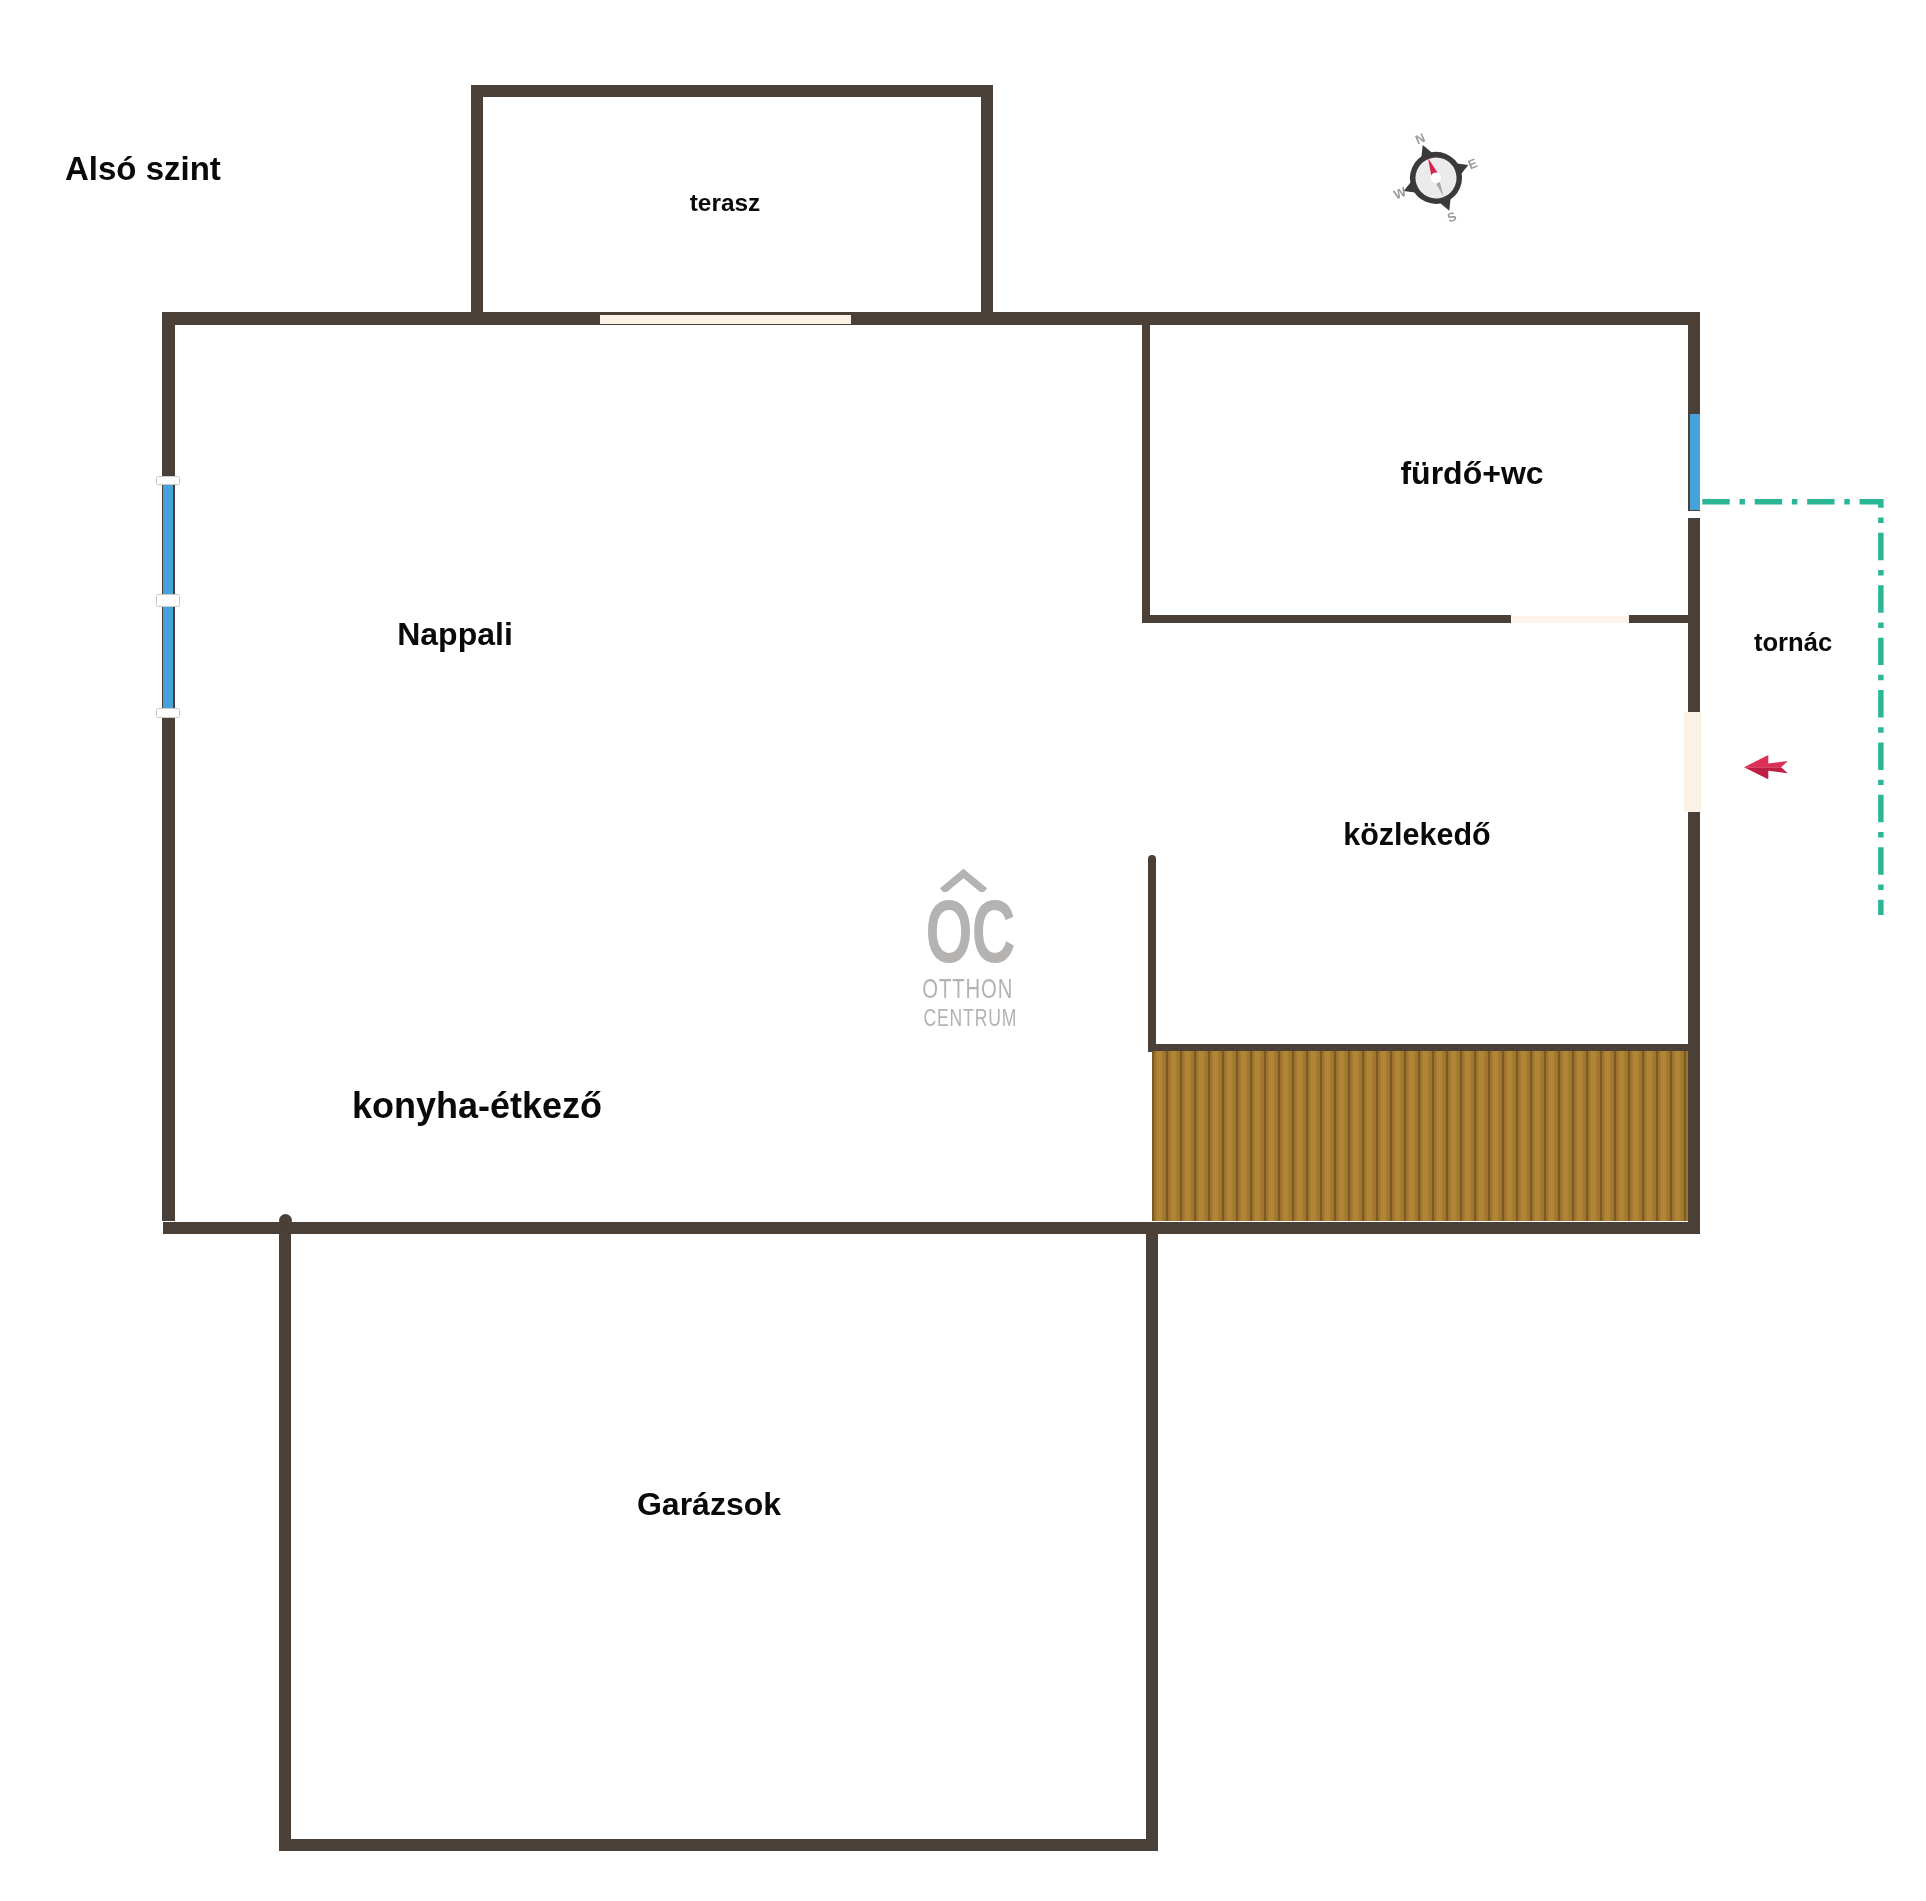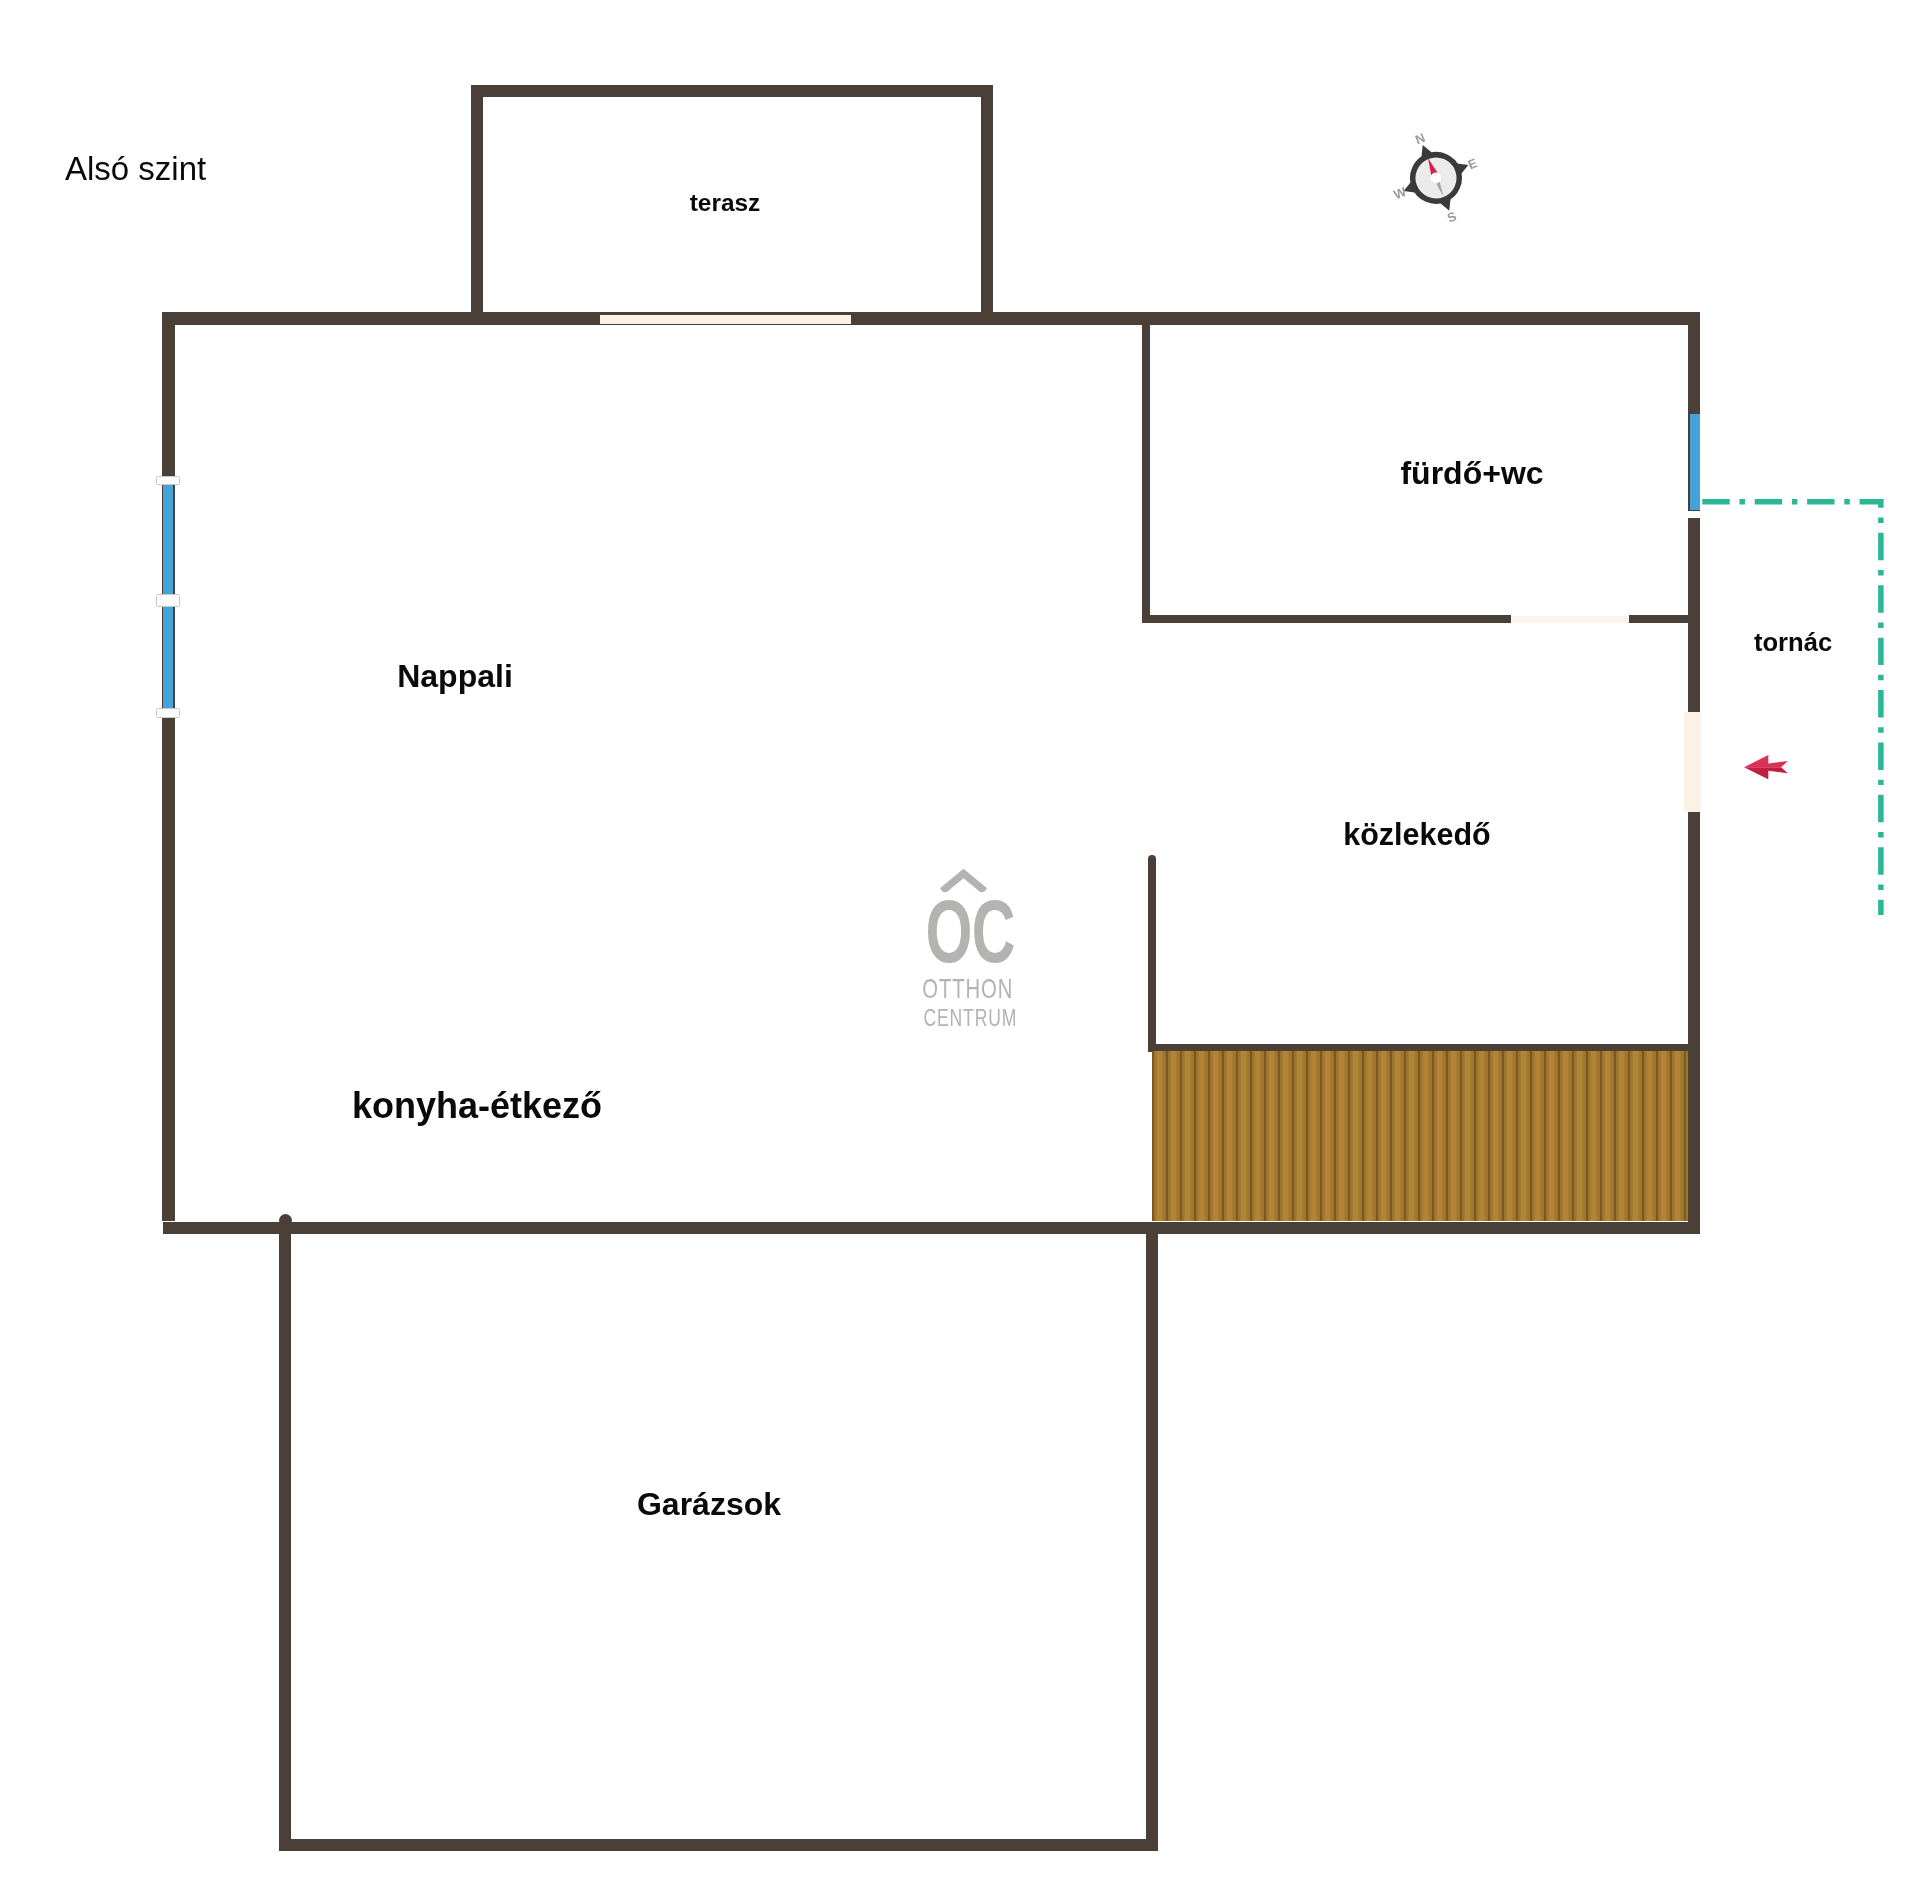--- a/index.html
+++ b/index.html
@@ -4,21 +4,21 @@
 <style>
   html,body{margin:0;padding:0;background:#fff;}
   body{width:1926px;height:1902px;position:relative;overflow:hidden;
        font-family:"Liberation Sans", sans-serif;}
   .plan{position:absolute;left:0;top:0;width:1926px;height:1902px;background:#fff;}
   .wall{position:absolute;background:var(--wall);}
   .door{position:absolute;background:var(--door-cream);}
   .window{position:absolute;background:var(--window-blue);}
   .wincap{position:absolute;background:#ffffff;border:1.2px solid #c9c9c9;box-sizing:border-box;border-radius:1.8px;}
   .room-label{position:absolute;transform:translate(-50%,-50%);font-weight:bold;color:#0a0a0a;white-space:nowrap;}
-  .plan-title{position:absolute;font-weight:normal;color:#0a0a0a;font-size:33px;}
+  .plan-title{position:absolute;font-weight:bold;color:#0a0a0a;font-size:33px;}
   .deck{position:absolute;background:
      repeating-linear-gradient(90deg,
        var(--deck-dark) 0px, var(--deck-dark) 1.8px,
        #97702c 1.8px, #a87c2f 4.9px,
        var(--deck-light) 4.9px, var(--deck-light) 10.4px,
        #a87c2f 10.4px, #9c732c 14px);}
   .overlay{position:absolute;}
   .logo{position:absolute;left:908px;top:868px;width:110px;text-align:center;color:var(--logo-gray);}
   .logo-initials{font-size:89px;font-weight:bold;line-height:0.78;transform:scaleX(0.68);transform-origin:center;letter-spacing:-1.2px;margin-top:4.9px;}
   .logo-line1{font-size:27.4px;line-height:1.0;transform:scaleX(0.74);transform-origin:center;letter-spacing:1.2px;margin-top:8.5px;}
@@ -101,18 +101,18 @@
     </svg>
     <div class="logo-initials">OC</div>
     <div class="logo-line1">OTTHON</div>
     <div class="logo-line2">CENTRUM</div>
   </div>
 
   <div class="room-label" style="left:725px;top:203px;font-size:24.4px;text-align:right;">terasz</div>
   <div class="room-label" style="left:1472px;top:473px;font-size:32px;">fürdő+wc</div>
   <div class="room-label" style="left:1793px;top:642px;font-size:25.6px;">tornác</div>
   <div class="room-label" style="left:1417px;top:790px;font-size:30.5px;margin-top:44px;">közlekedő</div>
-  <div class="room-label" style="left:455px;top:634px;font-size:32px;margin-top:42px;">Nappali</div>
+  <div class="room-label" style="left:455px;top:634px;font-size:32px;">Nappali</div>
   <div class="room-label" style="left:477px;top:1106px;font-size:36px;">konyha-étkező</div>
   <div class="room-label" style="left:709px;top:1504px;font-size:32px;">Garázsok</div>
 
 </div>
 
 
 </body></html>

